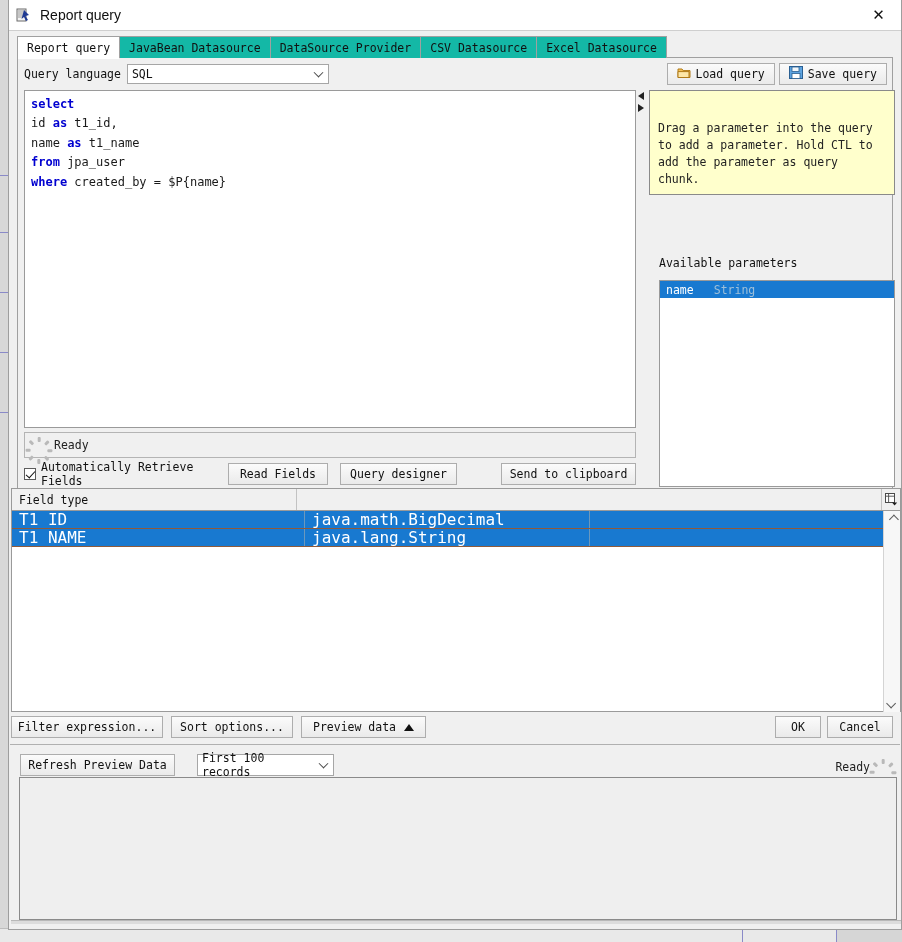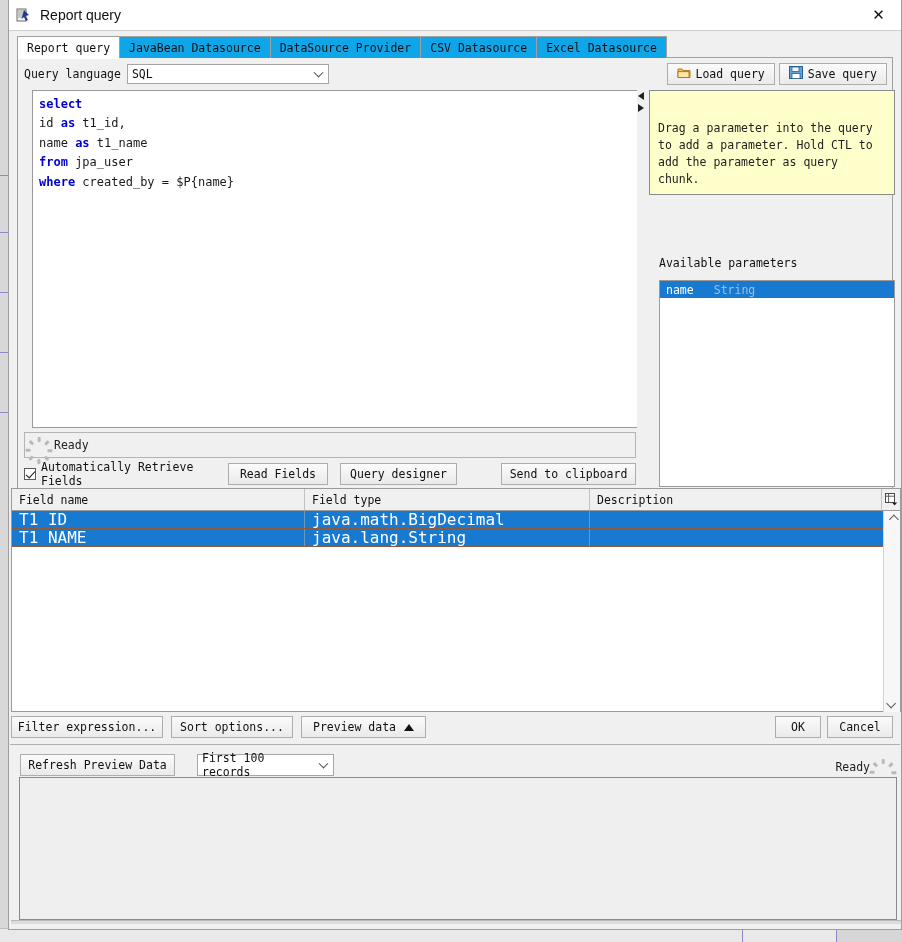--- a/index.html
+++ b/index.html
@@ -80,21 +80,21 @@
     height: 1px; background: #a0a0a0;
   }
   .tab {
     position: relative;
     height: 22px;
     padding: 0 9px;
     display: flex; align-items: center;
     font-size: 11.5px; color: #111;
     border: 1px solid #a0a0a0;
     border-bottom: none;
-    background: #0ea5e9;
+    background: #14b8a6;
     margin-right: -1px;
     white-space: nowrap;
     z-index: 1;
   }
   .tab.active {
     background: #ffffff;
     z-index: 3;
   }
   .tab.active::after {
     content: ""; position: absolute; left: 0; right: 0; bottom: -1px;
@@ -147,21 +147,21 @@
     font-size: 11.5px; color: #111;
     display: flex; align-items: center; justify-content: center;
     gap: 5px;
     height: 22px; padding: 0 9px;
     cursor: default;
     white-space: nowrap;
   }
 
   
   .sql-editor {
-    position: absolute; left: 14px; top: 32px;
+    position: absolute; left: 6px; top: 32px;
     width: 612px; height: 338px;
     background: #ffffff;
     border: 1px solid #9a9a9a;
     overflow: hidden;
     padding: 4px 16px 0 6px;
   }
   .sql-line {
     font-family: "DejaVu Sans Mono", monospace;
     font-size: 12px;
     line-height: 19.4px;
@@ -520,23 +520,21 @@
           <path d="M1 2h6l-2.2 3v3.2L3 7.4V5z" fill="#7fd0e8" stroke="#3a7f97" stroke-width="0.8"></path>
           <path d="M6 2h6v-1l5 4-5 4V8H6z" fill="#cfe9f7" stroke="#2d6b93" stroke-width="0.9"></path>
           <path d="M8 8h5v3h2.5L10.5 15 6 11h2z" fill="#2aa14a" stroke="#14642c" stroke-width="0.8"></path>
         </svg>
       </div>
     </div>
   </div>
 
   <div class="fields-panel">
     <div class="fields-header">
-      <div class="fh-cell" style="width:293px">Field name</div>
       <div class="fh-cell" style="width:285px">Field type</div>
-      <div class="fh-cell" style="width:293px;border-right:none">Description</div>
       <div class="colchooser">
         <svg width="13" height="13" viewBox="0 0 13 13">
           <rect x="0.5" y="0.5" width="9" height="9" fill="#ffffff" stroke="#4b4b4b"></rect>
           <path d="M0.5 3.2h9M3.6 0.5v9" stroke="#4b4b4b" stroke-width="0.9"></path>
           <path d="M7 9.5l2.6 3 2.6-3z" fill="#1d1d1d"></path>
         </svg>
       </div>
     </div>
     <div class="fields-body">
       <div id="fields-rows">

